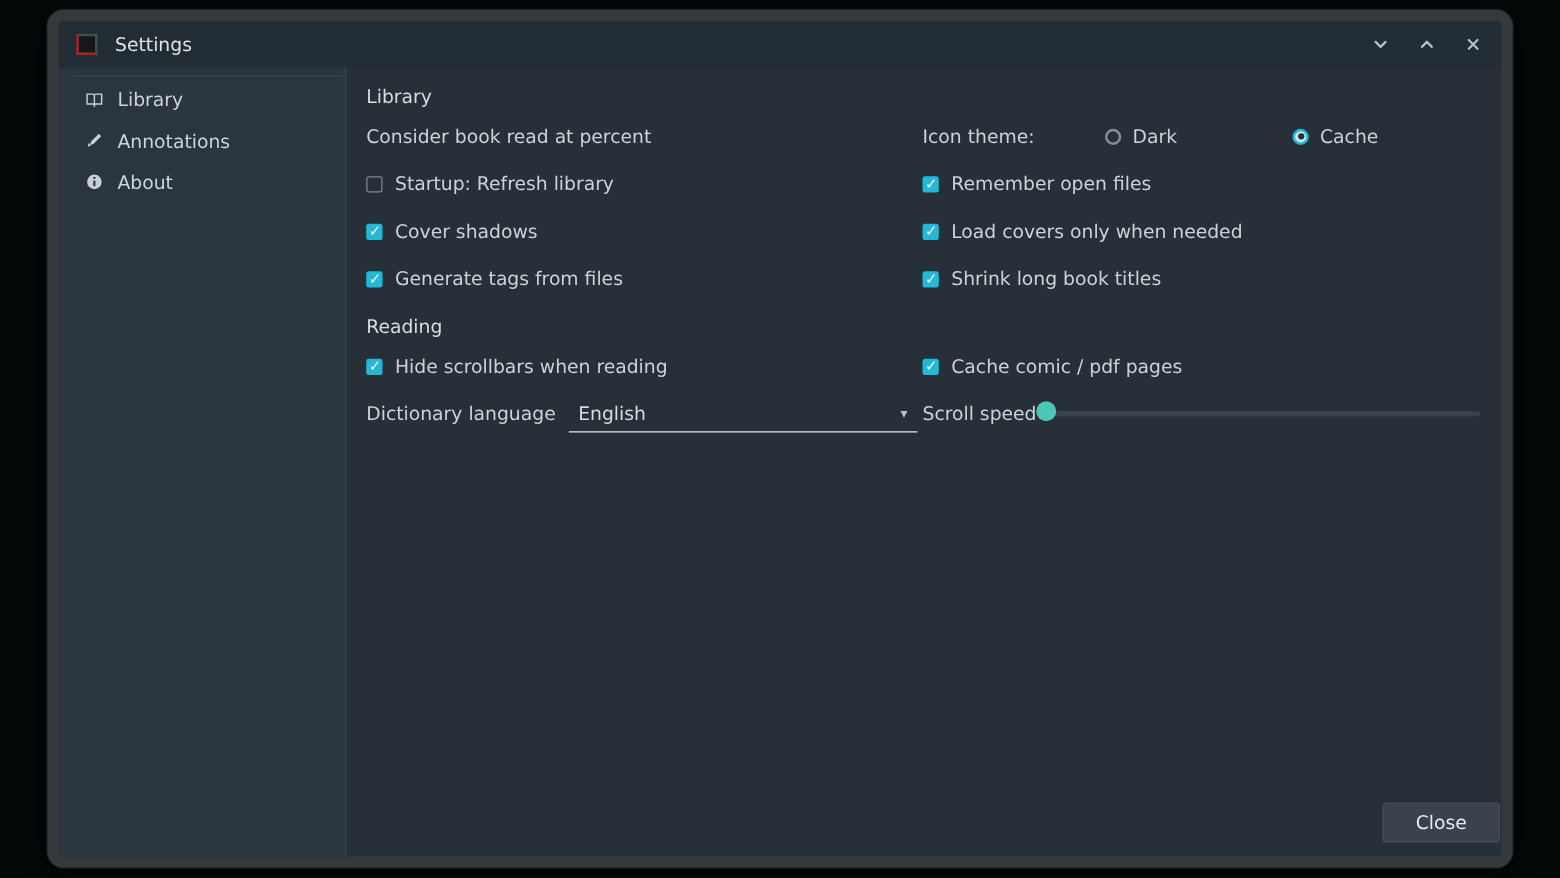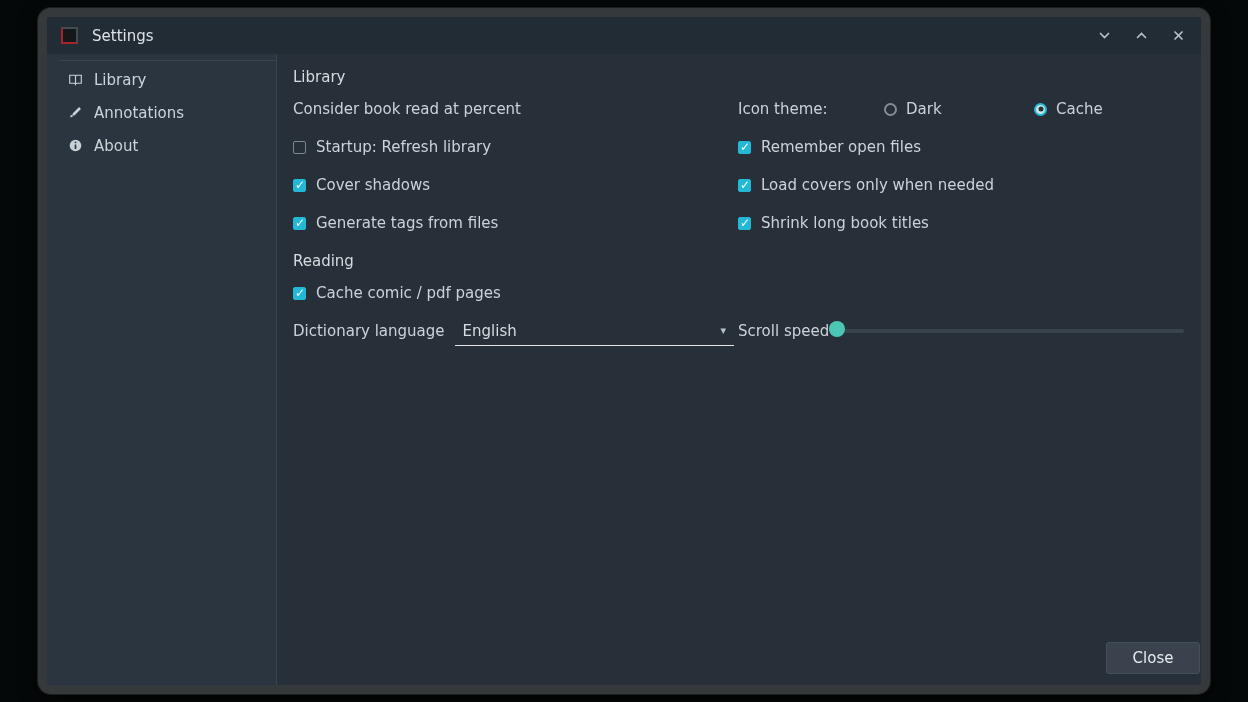--- a/index.html
+++ b/index.html
@@ -225,20 +225,26 @@
             </span>
           </div>
         </div>
 
         <div class="section-header" style="margin-top:6px;">Reading</div>
 
         <div class="grid-row">
           <div class="cell">
             <span class="check-row">
               <span class="cb checked"></span>
+              <span>Hide scrollbars when reading</span>
+            </span>
+          </div>
+          <div class="cell">
+            <span class="check-row">
+              <span class="cb checked"></span>
               <span>Cache comic / pdf pages</span>
             </span>
           </div>
         </div>
 
         <div class="grid-row">
           <div class="cell">
             <span class="dd-label">Dictionary language</span>
             <span class="dropdown">
               <span class="dd-value">English</span>

